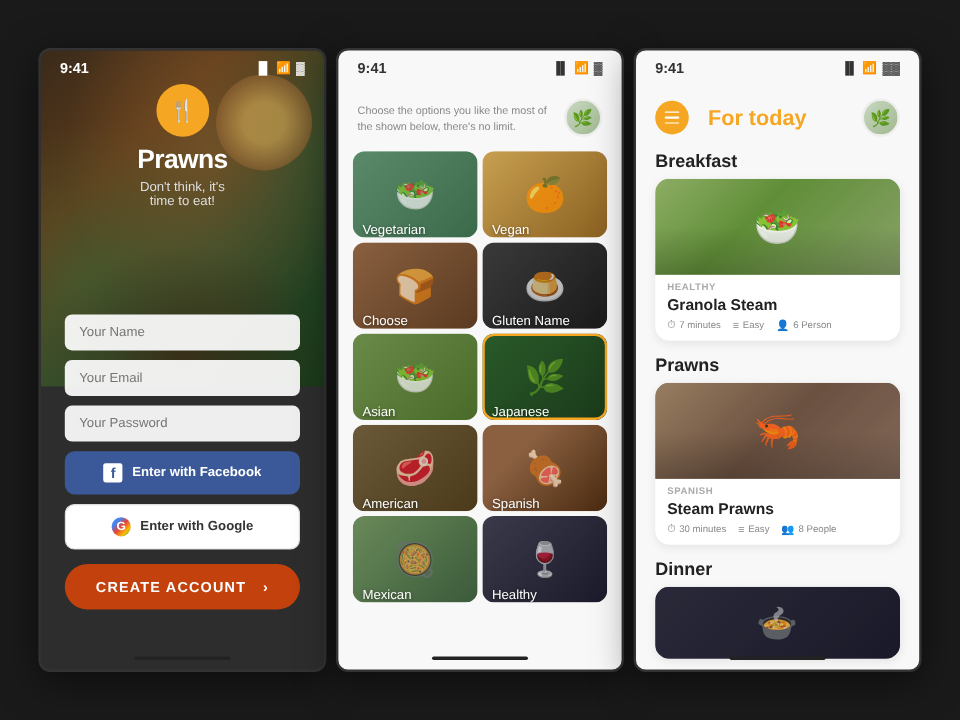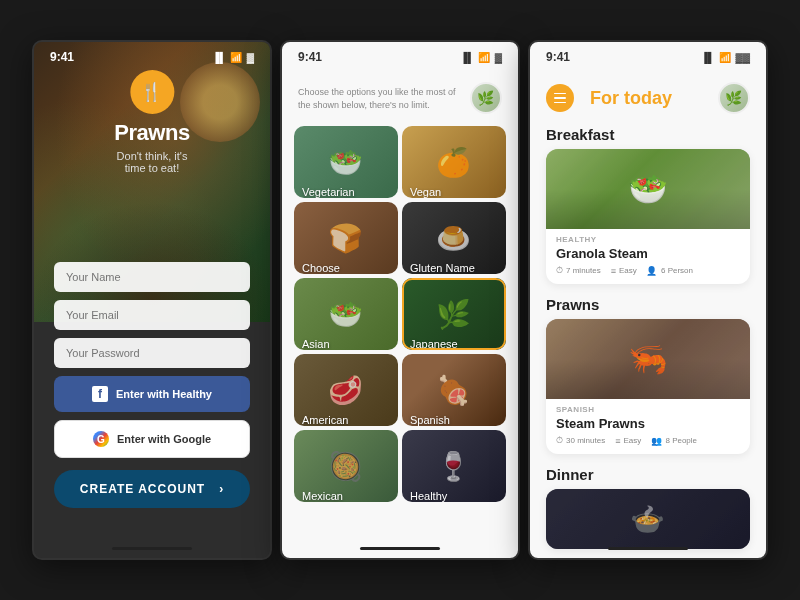--- a/index.html
+++ b/index.html
@@ -154,21 +154,21 @@
       font-weight: 600;
       display: flex;
       align-items: center;
       justify-content: center;
       gap: 8px;
       margin-bottom: 12px;
       cursor: pointer;
     }
     .btn-create {
       width: 100%;
-      background: #0c4a6e;
+      background: #c2410c;
       color: #fff;
       border: none;
       border-radius: 25px;
       padding: 12px;
       font-size: 12px;
       font-weight: 700;
       letter-spacing: 1px;
       cursor: pointer;
       display: flex;
       align-items: center;
@@ -429,21 +429,21 @@
       <div class="app-subtitle">Don't think, it's<br>time to eat!</div>
     </div>
 
     <div class="screen1-form">
       <input class="form-input" type="text" placeholder="Your Name" style="">
       <input class="form-input" type="email" placeholder="Your Email" style="">
       <input class="form-input" type="password" placeholder="Your Password" style="">
 
       <button class="btn-facebook">
         <div class="fb-icon">f</div>
-        <span>Enter with Healthy</span>
+        <span>Enter with Facebook</span>
       </button>
       <button class="btn-google">
         <div class="g-icon">G</div>
         <span>Enter with Google</span>
       </button>
       <button class="btn-create">
         <span>CREATE ACCOUNT</span>
         <span>›</span>
       </button>
     </div>

